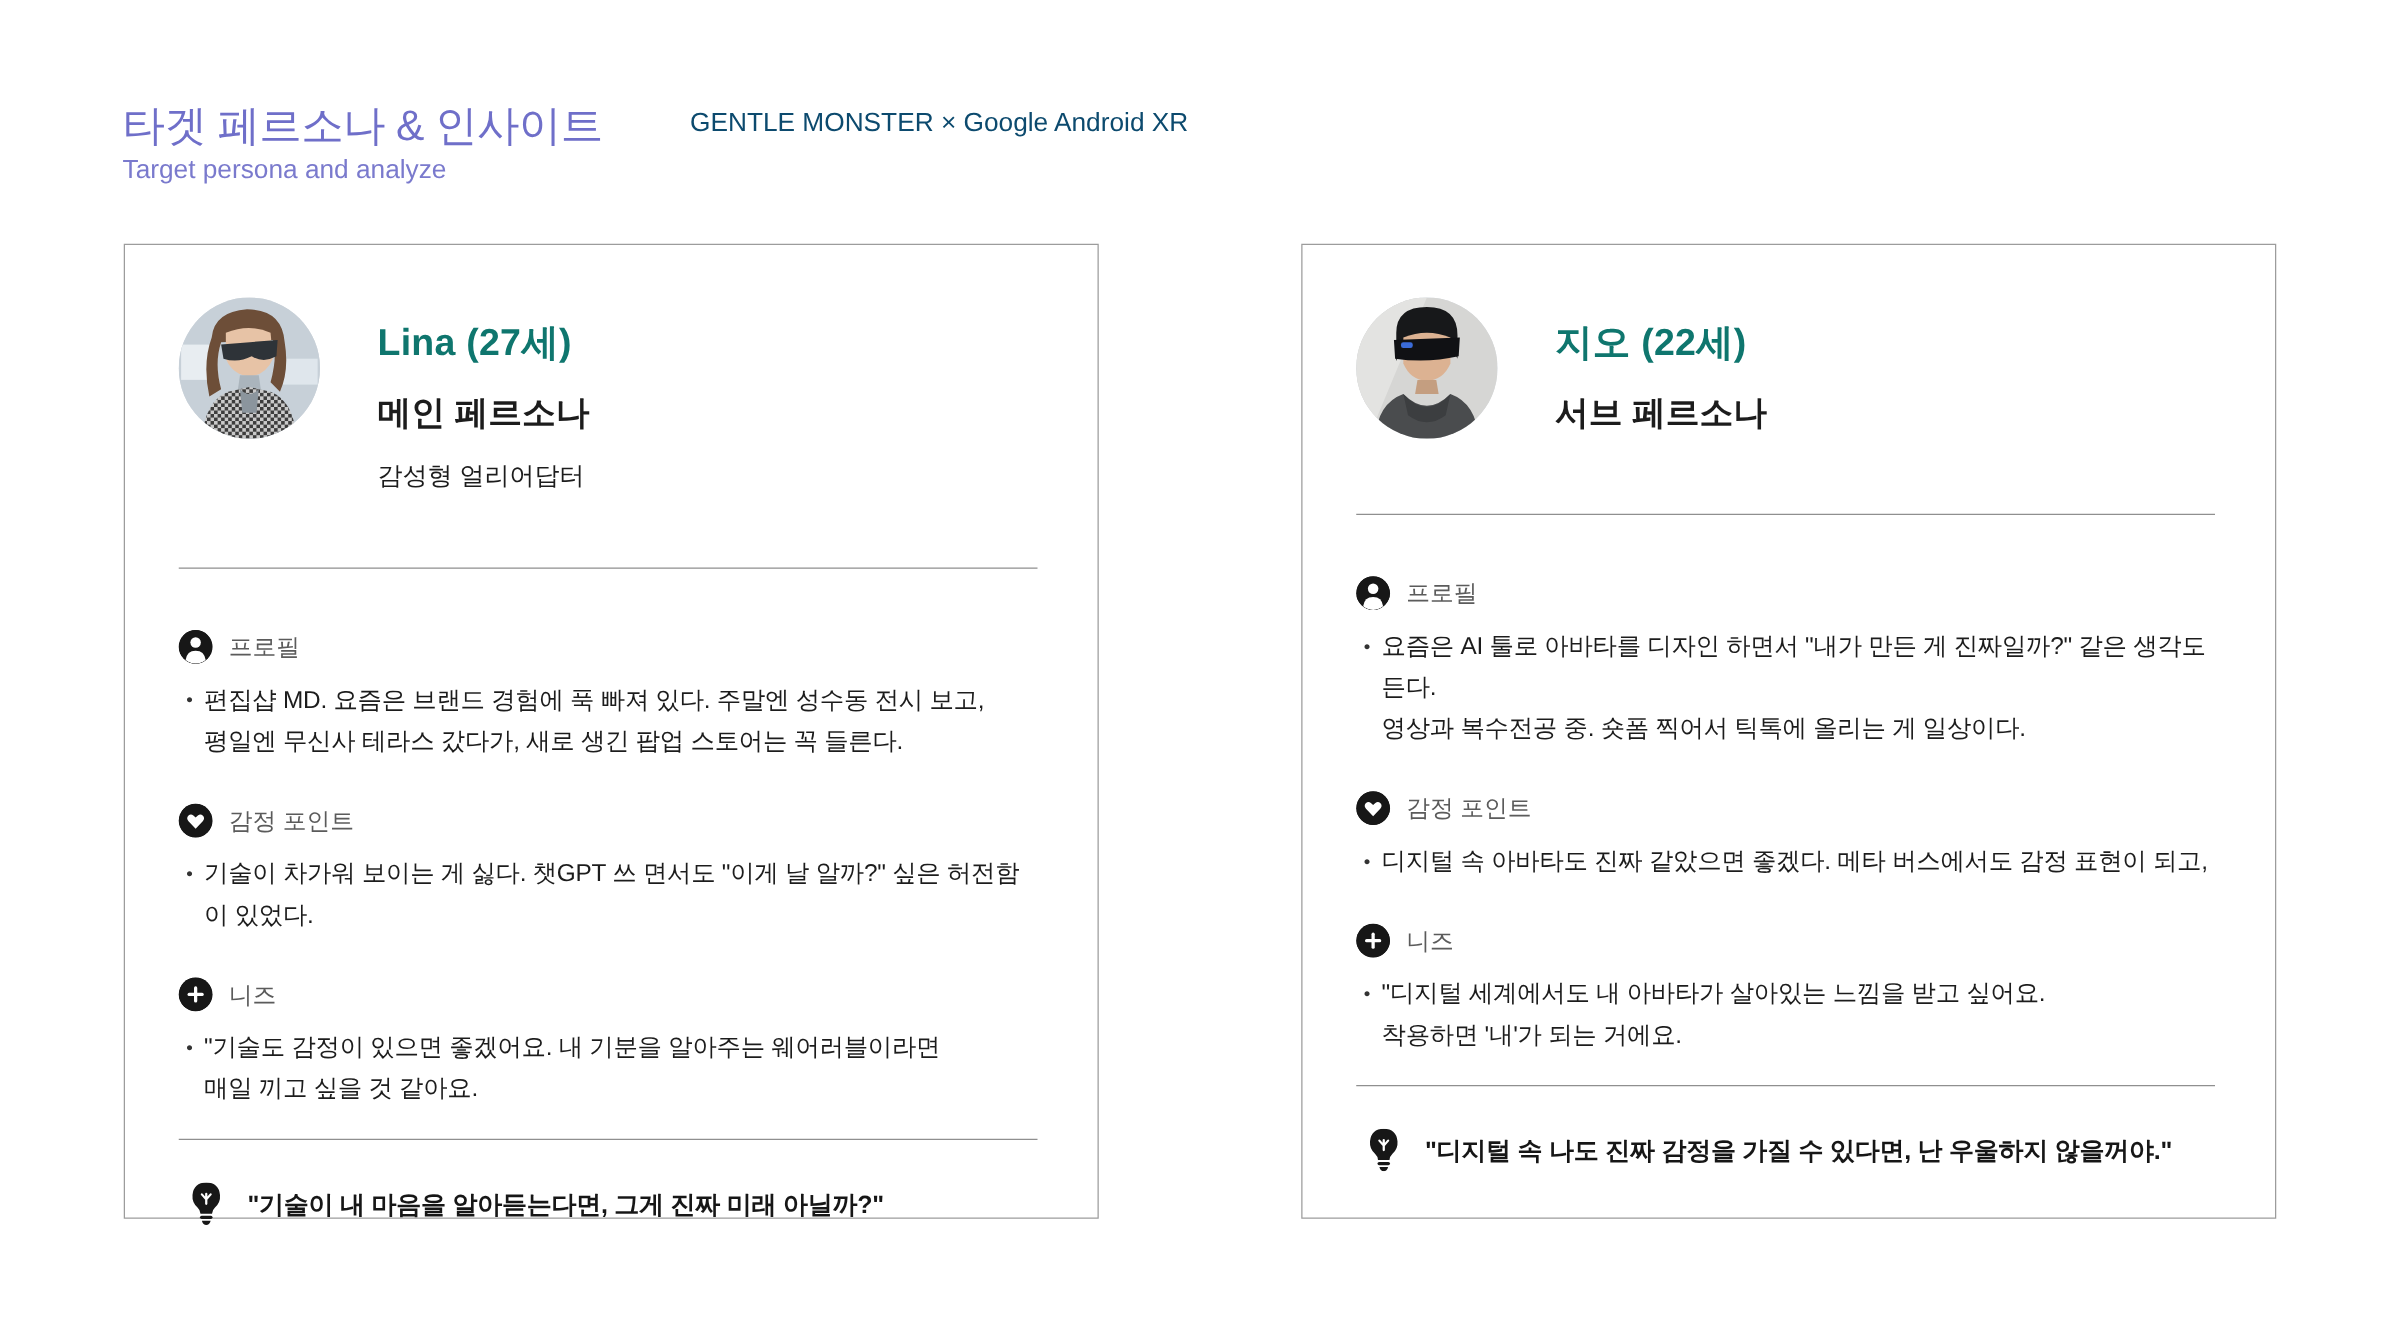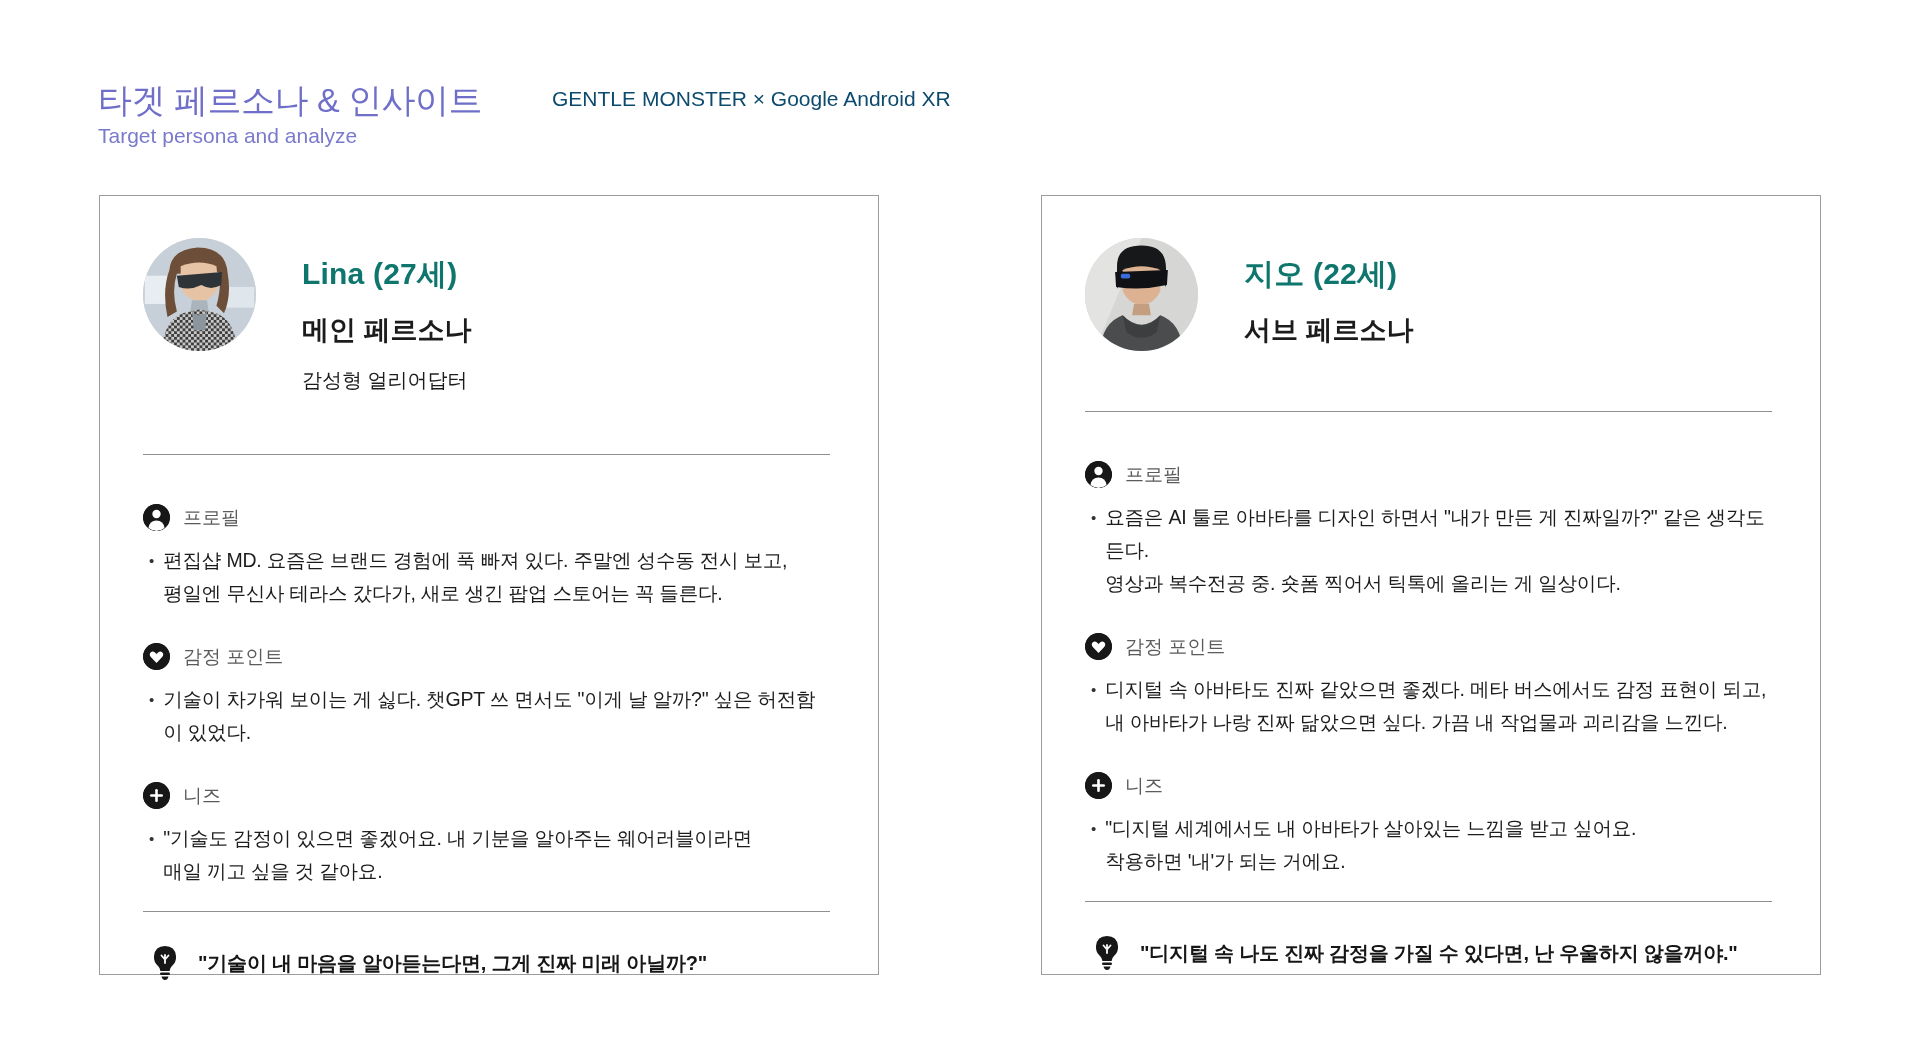--- a/index.html
+++ b/index.html
@@ -218,21 +218,20 @@
               <circle cx="13.5" cy="13.5" r="13.5" fill="#171717"></circle>
               <path d="M13.5 20 L7.8 14 Q5.8 11.6 7.6 9.6 Q9.6 7.6 11.7 9.3 L13.5 11 L15.3 9.3 Q17.4 7.6 19.4 9.6 Q21.2 11.6 19.2 14 Z" fill="#fff"></path>
             </svg>
         </span>
         <span class="section-label">감정 포인트</span>
       </div>
       <div class="bullet-row">
         <span class="bullet-dot">•</span>
         <div class="bullet-text">
           <div>디지털 속 아바타도 진짜 같았으면 좋겠다. 메타 버스에서도 감정 표현이 되고,</div>
-          <div>내 아바타가 나랑 진짜 닮았으면 싶다. 가끔 내 작업물과 괴리감을 느낀다.</div>
         </div>
       </div>
     </div>
 
     <div class="section tight">
       <div class="section-head">
         <span class="badge">
           <svg viewBox="0 0 27 27">
               <circle cx="13.5" cy="13.5" r="13.5" fill="#171717"></circle>
               <rect x="12.2" y="7" width="2.6" height="13" rx="1.3" fill="#fff"></rect>

